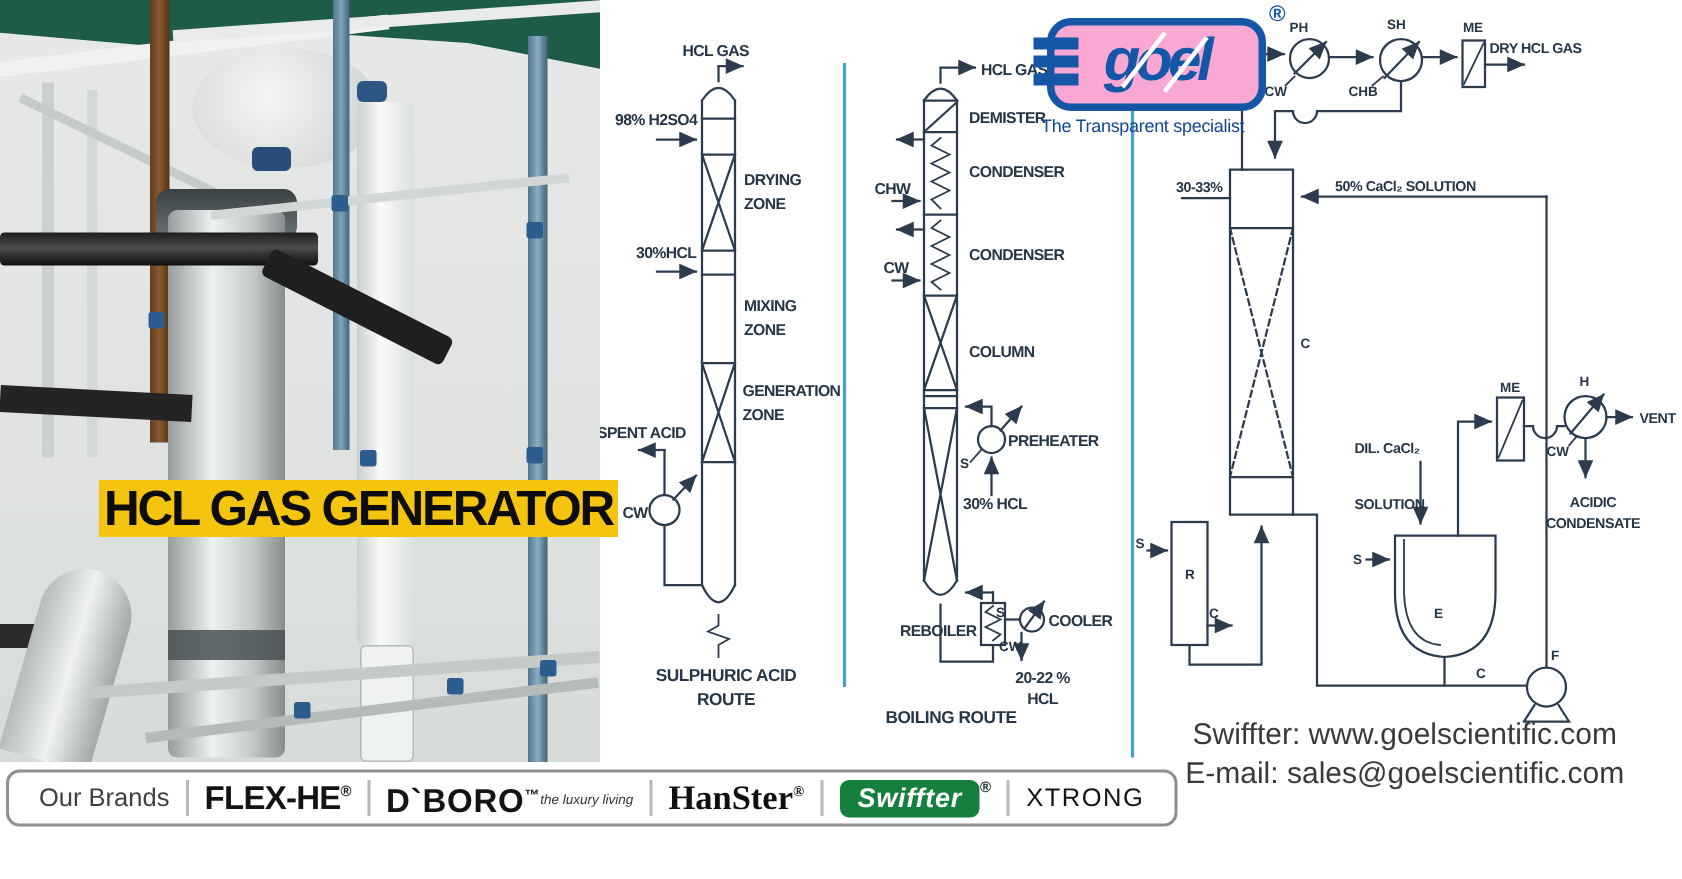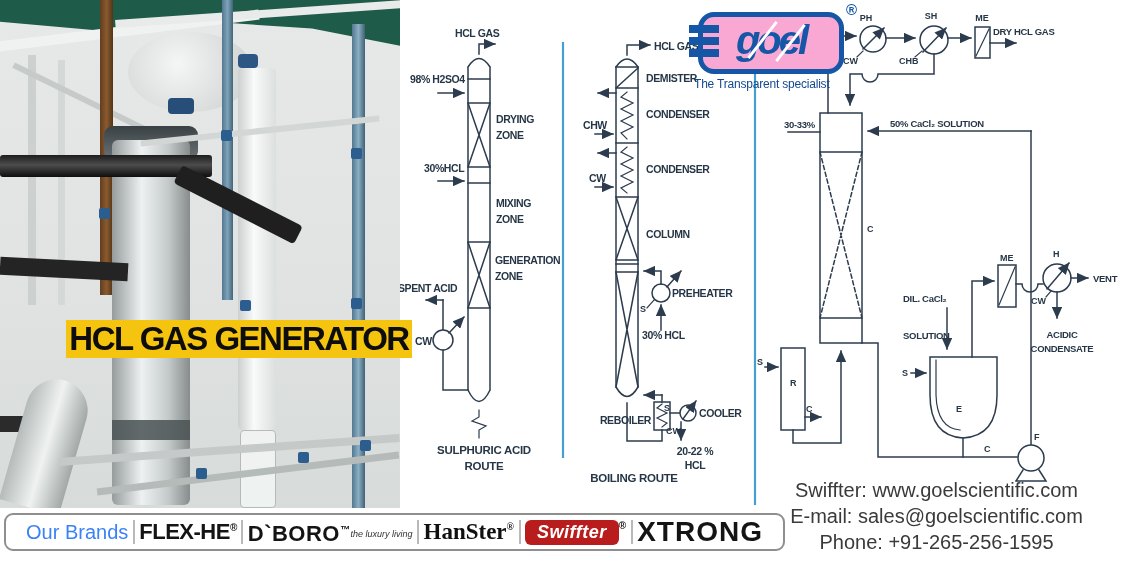--- a/index.html
+++ b/index.html
@@ -89,30 +89,30 @@
 
   
   .contact{position:absolute;left:752px;top:477px;width:369px;z-index:4;text-align:center;
         color:#3a3a3a;font-size:20px;line-height:26px;white-space:nowrap}
 
   
   .brands{position:absolute;left:4px;top:513px;width:737px;height:34px;background:#fff;
         border:2px solid #8f8f8f;border-radius:9px;z-index:4;
         display:flex;align-items:center;justify-content:space-between;padding:0 20px;box-sizing:content-box}
   .brands .divider{width:2px;height:24px;background:#b9b9b9}
-  .b-label{font-size:20px;color:#3b82f6}
+  .b-label{font-size:17px;color:#404040}
   .b-flexhe{font-size:22px;font-weight:bold;color:#141414;letter-spacing:-0.5px}
   .b-dboro{display:flex;flex-direction:row;align-items:flex-end;line-height:17px}
   .b-dboro .nm{font-size:22px;font-weight:bold;color:#141414;letter-spacing:0.5px}
   .b-dboro .tg{font-size:9px;font-style:italic;font-family:Liberation Sans, sans-serif;color:#333;margin-top:-3px}
   .b-hanster{font-size:23px;font-weight:bold;font-family:"Liberation Serif",serif;color:#101010}
   .b-swiff{display:flex;align-items:flex-start}
-  .b-swiff .pill{background:#b91c1c;color:#fff;font-weight:bold;font-style:italic;font-size:18px;
+  .b-swiff .pill{background:#15803d;color:#fff;font-weight:bold;font-style:italic;font-size:18px;
         padding:2px 12px;border-radius:6px;letter-spacing:0.5px}
-  .b-xtrong{font-size:28px;font-weight:bold;color:#141414;letter-spacing:1px}
+  .b-xtrong{font-size:17px;font-weight:normal;color:#141414;letter-spacing:1px}
   sup.mk{font-size:10px;font-weight:bold;color:#141414}
 </style>
 </head>
 <body>
 
 <div class="photo">
   <div class="ceiling"></div>
   <div class="ceil-pipe1"></div>
   <div class="ceil-pipe2"></div>
   <div class="rail1"></div>
@@ -310,21 +310,20 @@
   <span class="logo-word">goel</span>
   <div class="logo-stripe ls1"></div>
   <div class="logo-stripe ls2"></div>
 </div>
 <div class="logo-reg">®</div>
 <div class="logo-tag">The Transparent specialist</div>
 
 <div class="contact">
   <div>Swiffter: www.goelscientific.com</div>
   <div>E-mail: sales@goelscientific.com</div>
-  <div>Phone: +91-265-256-1595</div>
 </div>
 
 <div class="brands">
   <span class="b-label">Our Brands</span>
   <span class="divider"></span>
   <span class="b-flexhe"><span>FLEX-HE</span><sup class="mk">®</sup></span>
   <span class="divider"></span>
   <span class="b-dboro">
     <span class="nm"><span>D`BORO</span><sup class="mk">™</sup></span>
     <span class="tg">the luxury living</span>

